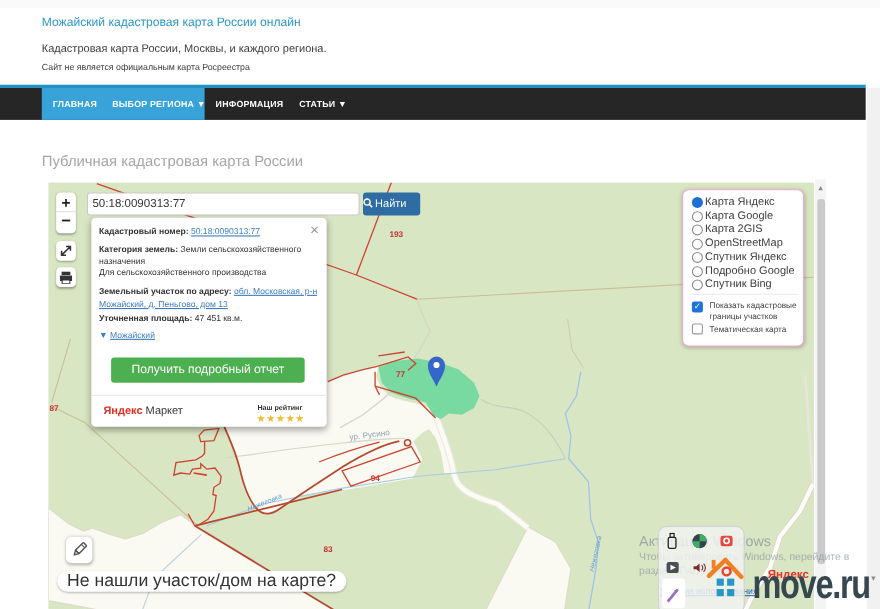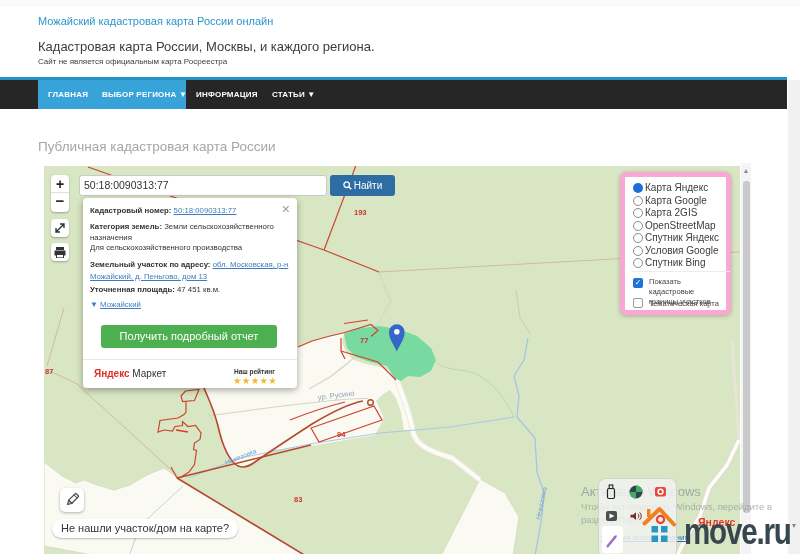--- a/index.html
+++ b/index.html
@@ -6,21 +6,21 @@
 html,body{width:800px;height:554px;overflow:hidden}
 body{position:relative;font-family:"Liberation Sans",sans-serif;background:#fff}
 .abs{position:absolute}
 a{text-decoration:underline;color:#3e7cbf}
 </style>
 </head>
 <body>
 
 <div class="abs" style="left:0;top:0;width:800px;height:7px;background:#fafafa"></div>
 <div class="abs" style="left:38px;top:15px;font-size:11px;color:#2a97ca">Можайский кадастровая карта России онлайн</div>
-<div class="abs" style="left:38px;top:39px;font-size:13px;color:#3c3c3c">Кадастровая карта России, Москвы, и каждого региона.</div>
+<div class="abs" style="left:38px;top:39px;font-size:10px;color:#3c3c3c">Кадастровая карта России, Москвы, и каждого региона.</div>
 <div class="abs" style="left:38px;top:57px;font-size:8px;color:#3c3c3c">Сайт не является официальным карта Росреестра</div>
 
 <div class="abs" style="left:0;top:77px;width:787px;height:3px;background:#2492c3"></div>
 <div class="abs" style="left:0;top:80px;width:787px;height:29px;background:#262626;color:#fff;font-size:8px;font-weight:bold;letter-spacing:.2px">
   <div class="abs" style="left:38px;top:0;width:148px;height:29px;background:#38a3d8"></div>
   <div class="abs" style="left:48px;top:0;line-height:29px">ГЛАВНАЯ</div>
   <div class="abs" style="left:196px;top:0;line-height:29px">ИНФОРМАЦИЯ</div>
   <div class="abs" style="left:102px;top:0;line-height:29px">ВЫБОР РЕГИОНА <span style="font-size:8px">▼</span></div>
   <div class="abs" style="left:272px;top:0;line-height:29px">СТАТЬИ <span style="font-size:8px">▼</span></div>
 </div>
@@ -118,72 +118,72 @@
       <g fill="#333">
         <rect x="5" y="4" width="8" height="3"></rect>
         <rect x="3.5" y="7.5" width="11" height="5" rx="0.5"></rect>
         <rect x="5" y="11" width="8" height="4" fill="#333"></rect>
         <rect x="6" y="12" width="6" height="2.4" fill="#fff"></rect>
       </g>
     </svg>
 </div>
 
 <div class="abs" style="left:79px;top:175px;width:248px;height:21px;background:#fff;border:1px solid #c9c9c9;border-radius:3px;font-size:10.5px;color:#333;line-height:19px;padding-left:4px">50:18:0090313:77</div>
-<div class="abs" style="left:330px;top:175px;width:65px;height:21px;background:#2e6da4;border-radius:3px;color:#fff;font-size:10px;line-height:21px;text-align:center">
+<div class="abs" style="left:330px;top:175px;width:52px;height:21px;background:#2e6da4;border-radius:3px;color:#fff;font-size:10px;line-height:21px;text-align:left">
 <svg width="9" height="9" style="vertical-align:-1px;margin-right:2px">
       <circle cx="3.7" cy="3.7" r="2.8" stroke="#fff" stroke-width="1.3" fill="none"></circle>
       <path d="M5.8,5.8 L8.3,8.3" stroke="#fff" stroke-width="1.5"></path>
     </svg>Найти</div>
 
 <div class="abs" style="left:83px;top:198px;width:214px;height:190px;background:#fff;border-radius:4px;box-shadow:0 2px 7px rgba(0,0,0,.35);font-size:7.8px;color:#333">
   <div class="abs" style="right:7px;top:3px;font-size:14px;color:#999">×</div>
   <div class="abs" style="left:7px;top:8px"><b>Кадастровый номер:</b> <a>50:18:0090313:77</a></div>
   <div class="abs" style="left:7px;top:24px;line-height:10.5px"><b>Категория земель:</b> Земли сельскохозяйственного<br>назначения<br>Для сельскохозяйственного производства</div>
   <div class="abs" style="left:7px;top:61px;line-height:12px"><b>Земельный участок по адресу:</b> <a>обл. Московская, р-н Можайский, д. Пеньгово, дом 13</a></div>
   <div class="abs" style="left:7px;top:87px"><b>Уточненная площадь:</b> 47 451 кв.м.</div>
   <div class="abs" style="left:7px;top:102px;color:#3e7cbf"><span style="font-size:8px">▼</span> <span style="text-decoration:underline">Можайский</span></div>
   <div class="abs" style="left:18px;top:127px;width:176px;height:23px;background:#4caf50;border-radius:3px;color:#fff;text-align:center;line-height:23px;font-size:11px">Получить подробный отчет</div>
   <div class="abs" style="left:0;top:161px;width:214px;height:1px;background:#e8e8e8"></div>
   <div class="abs" style="left:11px;top:170px;font-size:10px"><span style="color:#e02e24;font-weight:bold">Яндекс</span><span style="color:#333"> Маркет</span></div>
   <div class="abs" style="left:151px;top:170px;font-size:6.5px;font-weight:bold">Наш рейтинг</div>
   <div class="abs" style="left:150px;top:177px;font-size:9.5px;color:#eebc35;letter-spacing:.3px">★★★★★</div>
 </div>
 
-<div class="abs" style="left:620px;top:172px;width:111px;height:143px;background:#fff;border:5px solid #f9a8d4;border-radius:6px;box-shadow:0 1px 4px rgba(0,0,0,.25);font-size:10px;color:#3c3c3c">
+<div class="abs" style="left:620px;top:172px;width:111px;height:143px;background:#fff;border:1px solid #f9a8d4;border-radius:6px;box-shadow:0 1px 4px rgba(0,0,0,.25);font-size:10px;color:#3c3c3c">
   <div class="abs" style="left:8px;top:6px;width:10px;height:10px;border-radius:50%;background:#1d6fd6"></div>
     <div class="abs" style="left:20px;top:5px">Карта Яндекс</div>
   <div class="abs" style="left:8px;top:18.5px;width:10px;height:10px;border-radius:50%;border:1px solid #8a8a8a;background:#fff"></div>
     <div class="abs" style="left:20px;top:17.5px">Карта Google</div>
   <div class="abs" style="left:8px;top:31px;width:10px;height:10px;border-radius:50%;border:1px solid #8a8a8a;background:#fff"></div>
     <div class="abs" style="left:20px;top:30px">Карта 2GIS</div>
   <div class="abs" style="left:8px;top:43.5px;width:10px;height:10px;border-radius:50%;border:1px solid #8a8a8a;background:#fff"></div>
     <div class="abs" style="left:20px;top:42.5px">OpenStreetMap</div>
   <div class="abs" style="left:8px;top:56px;width:10px;height:10px;border-radius:50%;border:1px solid #8a8a8a;background:#fff"></div>
     <div class="abs" style="left:20px;top:55px">Спутник Яндекс</div>
   <div class="abs" style="left:8px;top:68.5px;width:10px;height:10px;border-radius:50%;border:1px solid #8a8a8a;background:#fff"></div>
-    <div class="abs" style="left:20px;top:67.5px">Условия Google</div>
+    <div class="abs" style="left:20px;top:67.5px">Подробно Google</div>
   <div class="abs" style="left:8px;top:81px;width:10px;height:10px;border-radius:50%;border:1px solid #8a8a8a;background:#fff"></div>
     <div class="abs" style="left:20px;top:80px">Спутник Bing</div>
   <div class="abs" style="left:6px;top:94px;width:99px;height:1px;background:#ececec"></div>
   <div class="abs" style="left:8px;top:101px;width:10px;height:10px;background:#1e73d9;border-radius:2px;color:#fff;font-size:8px;line-height:10px;text-align:center">✓</div>
   <div class="abs" style="left:24px;top:100px;font-size:7.5px;line-height:10px;color:#444">Показать кадастровые<br>границы участков</div>
   <div class="abs" style="left:8px;top:120.5px;width:10px;height:10px;background:#fff;border:1px solid #999;border-radius:2px"></div>
   <div class="abs" style="left:24px;top:122px;font-size:7.5px;color:#444">Тематическая карта</div>
 </div>
 
 <div class="abs" style="left:60px;top:488px;width:24px;height:24px;background:#fff;border-radius:5px;box-shadow:0 1px 3px rgba(0,0,0,.3)">
 <svg width="24" height="24">
       <g transform="rotate(45 12 12)">
         <rect x="9.8" y="4.5" width="4.4" height="10" rx="0.8" fill="none" stroke="#555" stroke-width="1.3"></rect>
         <path d="M9.8,14.5 L14.2,14.5 L12,18.2 Z" fill="none" stroke="#555" stroke-width="1.3"></path>
         <path d="M9.8,7 L14.2,7" stroke="#555" stroke-width="1"></path>
       </g>
     </svg>
 </div>
-<div class="abs" style="left:52px;top:519px;height:19px;background:#fff;border-radius:10px;box-shadow:0 1px 2px rgba(0,0,0,.25);font-size:11px;color:#333;line-height:19px;padding:0 9px">Не нашли участок/дом на карте?</div>
+<div class="abs" style="left:52px;top:519px;height:19px;background:#fff;border-radius:10px;box-shadow:0 1px 2px rgba(0,0,0,.25);font-size:16px;color:#333;line-height:19px;padding:0 9px">Не нашли участок/дом на карте?</div>
 
 <div class="abs" style="left:741px;top:163px;width:10px;height:391px;background:#f4f4f4"></div>
 <div class="abs" style="left:743.5px;top:169px;width:0;height:0;border-left:2.5px solid transparent;border-right:2.5px solid transparent;border-bottom:4px solid #888"></div>
 <div class="abs" style="left:742.5px;top:181px;width:7px;height:332px;background:#cacaca;border-radius:3px"></div>
 <div class="abs" style="left:788px;top:80px;width:12px;height:474px;background:#f1f1f1"></div>
 <div class="abs" style="left:791.5px;top:524px;width:0;height:0;border-left:2.5px solid transparent;border-right:2.5px solid transparent;border-top:4px solid #888"></div>
 
 <div class="abs" style="left:581px;top:484px;font-size:13px;color:rgba(140,152,158,.8)">Активация Windows</div>
 <div class="abs" style="left:581px;top:501px;font-size:9.5px;color:rgba(140,152,158,.7)">Чтобы активировать Windows, перейдите в</div>
 <div class="abs" style="left:581px;top:514px;font-size:9.5px;color:rgba(140,152,158,.7)">раздел "Параметры".</div>

